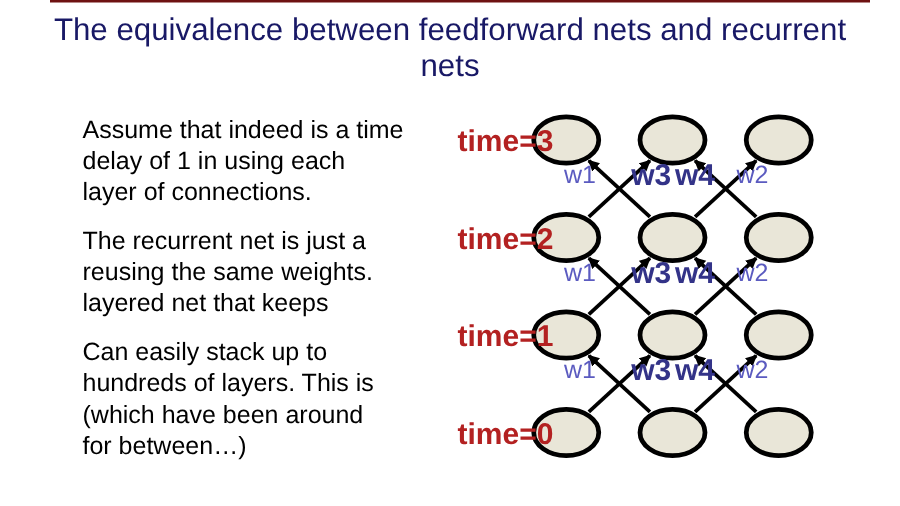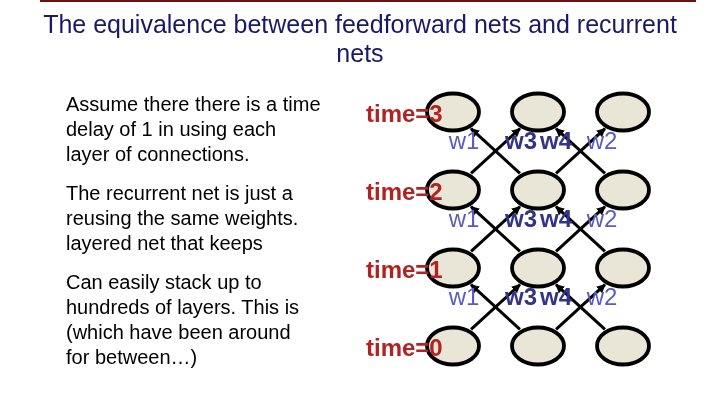--- a/index.html
+++ b/index.html
@@ -6,35 +6,35 @@
   .slide{position:relative;width:720px;height:405px;background:#fff;overflow:hidden;
          font-family:"Liberation Sans",sans-serif;}
   .top-line{position:absolute;left:40px;top:0;width:656px;height:2px;background:var(--top-border,#6e1111);}
   .title{position:absolute;top:10px;left:0;right:0;margin:0 auto;max-width:664px;text-align:center;
          font-size:25px;line-height:29px;font-weight:400;color:var(--title,#191966);}
   .body-text{position:absolute;left:66px;top:92px;color:#000;font-size:20px;line-height:25px;}
   .para{margin:0 0 14px 0;}
   .line{white-space:nowrap;}
   .time-label{position:absolute;left:366px;width:66px;font-size:24px;font-weight:bold;
               color:var(--time-label,#b32121);white-space:nowrap;}
-  .wl{position:absolute;transform:translate(-50%,-50%);font-size:24px;font-weight:500;
+  .wl{position:absolute;transform:translate(-50%,-50%);font-size:20px;font-weight:500;
       color:var(--weight-light,#5b5bc0);white-space:nowrap;}
   .wd{position:absolute;transform:translate(-50%,-50%);font-size:24px;font-weight:bold;
       color:var(--weight-dark,#333388);white-space:nowrap;}
   svg.net{position:absolute;left:0;top:0;}
 </style>
 </head>
 <body>
 
 <div class="slide">
   <div class="top-line"></div>
   <h1 class="title">The equivalence between feedforward nets and recurrent nets</h1>
   <div class="body-text">
       <div class="para">
-        <div class="line">Assume there there is a time</div>
+        <div class="line">Assume that indeed is a time</div>
         <div class="line">delay of 1 in using each</div>
         <div class="line">layer of connections.</div>
       </div>
       <div class="para">
         <div class="line">The recurrent net is just a</div>
         <div class="line">reusing the same weights.</div>
         <div class="line">layered net that keeps</div>
       </div>
       <div class="para">
         <div class="line">Can easily stack up to</div>

